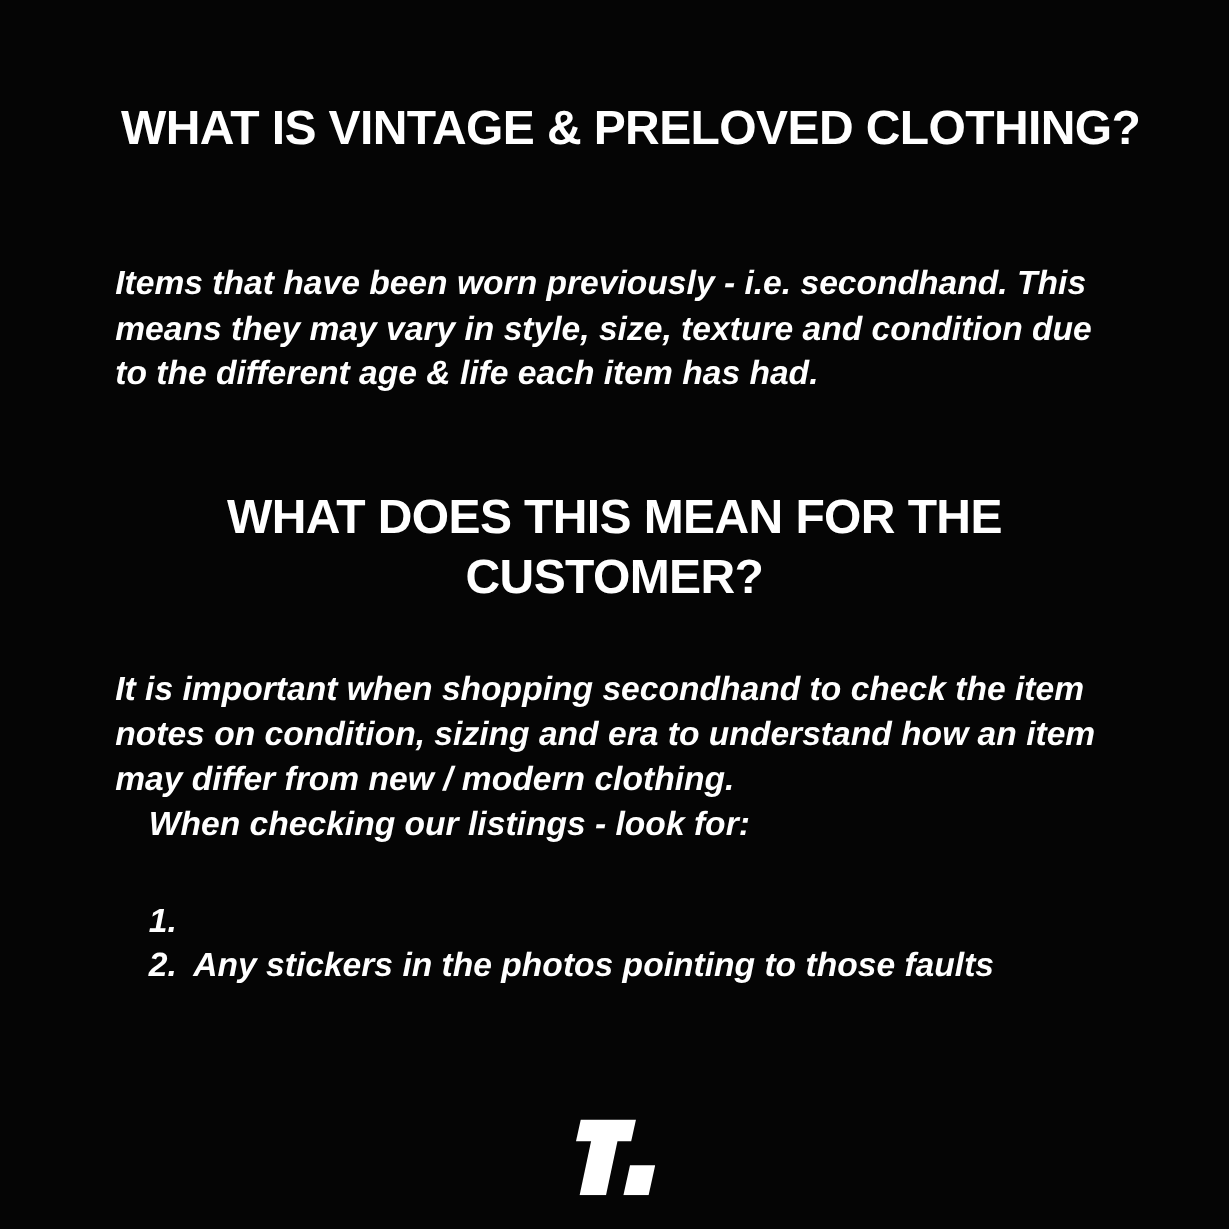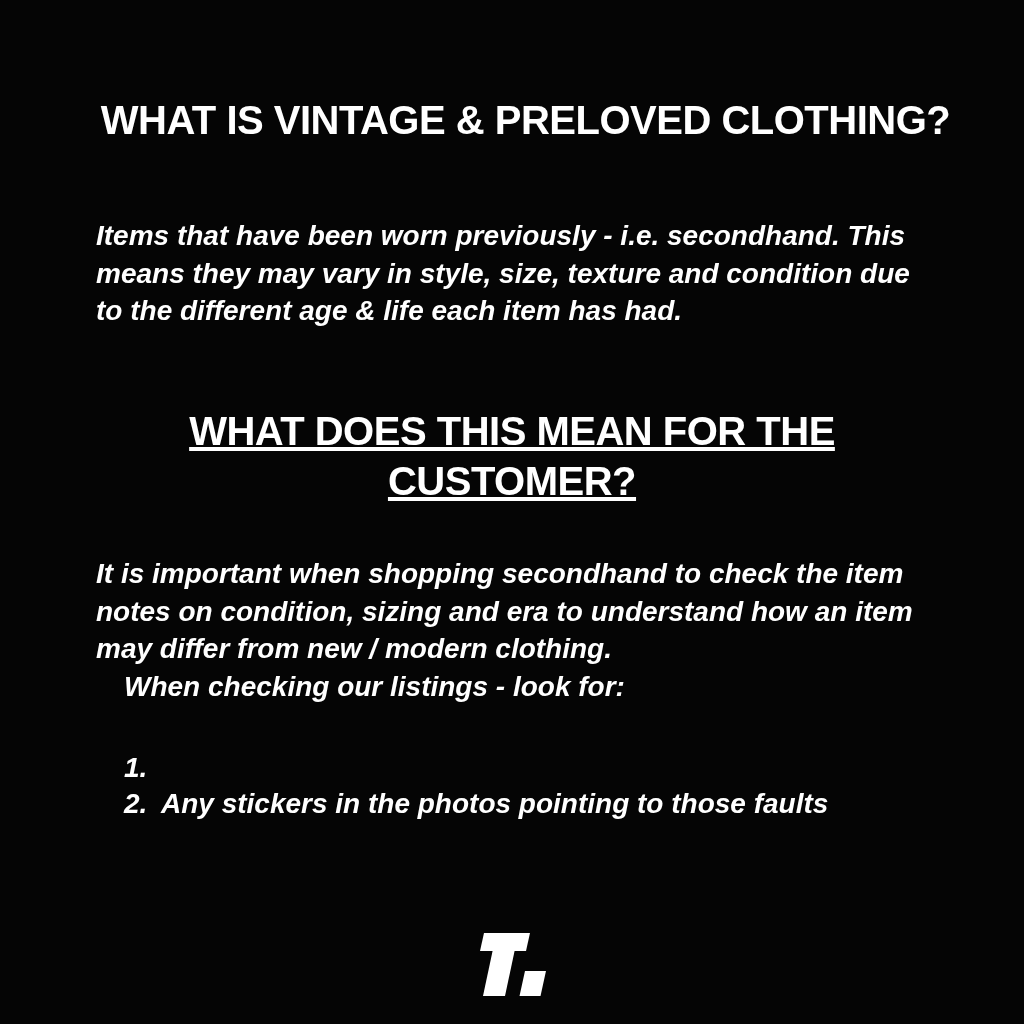--- a/index.html
+++ b/index.html
@@ -17,22 +17,22 @@
     position: absolute;
     left: 0;
     width: 100%;
     text-align: center;
     font-weight: 800;
     font-size: 40px;
     letter-spacing: -0.5px;
     white-space: pre-line;
     color: #ffffff;
   }
-  #title { top: 69px; line-height: 48px; padding-left: 27px; }
-  #heading2 { top: 373px; line-height: 50px; text-decoration: underline; }
+  #title { top: 56px; line-height: 48px; padding-left: 27px; }
+  #heading2 { top: 373px; line-height: 50px; }
   .para {
     position: absolute;
     left: 96px;
     width: 920px;
     font-weight: 700;
     font-style: italic;
     font-size: 28px;
     line-height: 37.5px;
     white-space: pre-line;
     color: #ffffff;

